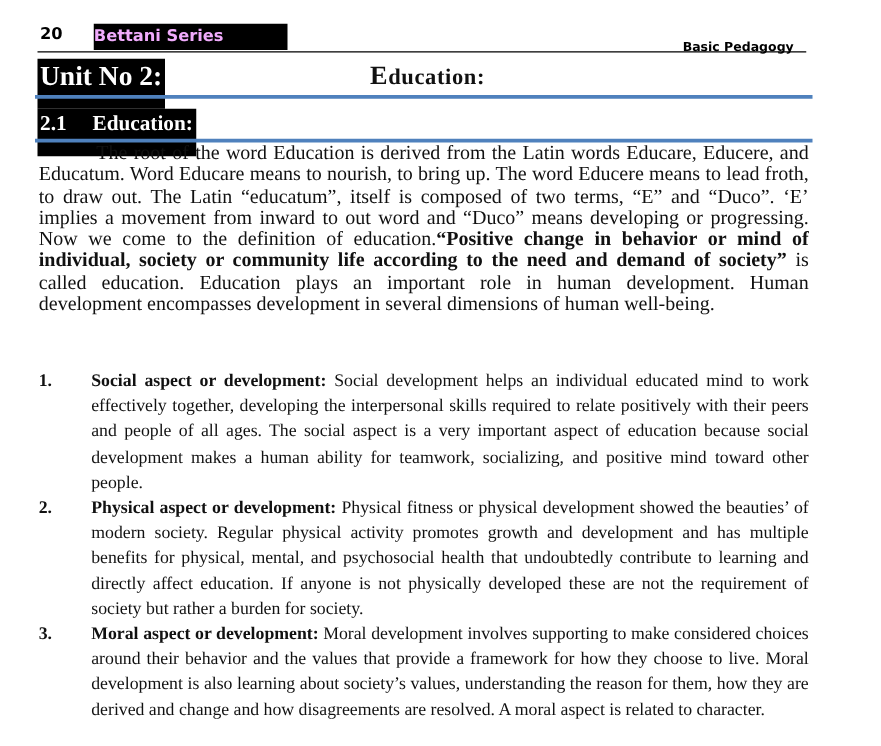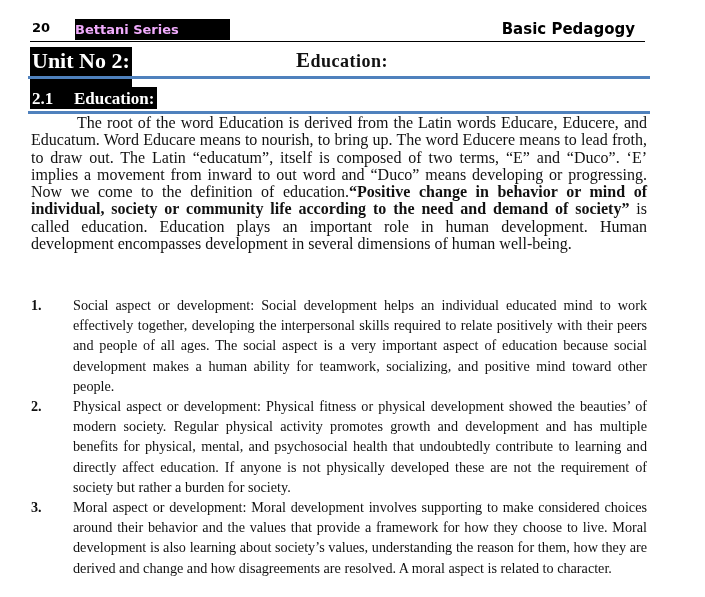--- a/index.html
+++ b/index.html
@@ -1,40 +1,40 @@
 <!DOCTYPE html>
 <html><head>
   <meta charset="utf-8">
   <style>
     html, body { margin: 0; padding: 0; background: #ffffff; }
     body { width: 705px; height: 597px; position: relative; overflow: hidden; font-family: "Liberation Serif", serif; color: #111; }
 
     .header { position: absolute; left: 30px; top: 19px; width: 615px; height: 22px; border-bottom: 1.5px solid #000; }
     .page-num { position: absolute; left: 2px; top: 1px; font-family: "DejaVu Sans", sans-serif; font-weight: bold; font-size: 13px; color: #000; }
     .series { position: absolute; left: 45px; top: 0; width: 155px; height: 21px; background: #000; color: #f0abfc; font-family: "DejaVu Sans", sans-serif; font-weight: bold; font-size: 13px; line-height: 21px; }
-    .book-title { position: absolute; right: 10px; top: 1px; font-family: "DejaVu Sans", sans-serif; font-weight: bold; font-size: 15px; color: #000; }
+    .book-title { position: absolute; right: 10px; top: 14px; font-family: "DejaVu Sans", sans-serif; font-weight: bold; font-size: 10px; color: #000; }
 
     .unit-label { position: absolute; left: 30px; top: 47px; height: 40px; padding: 0 2px; background: #000; color: #fff; font-weight: bold; font-size: 22px; line-height: 28px; }
     .unit-title { position: absolute; left: 296px; top: 48px; font-weight: bold; font-size: 18px; letter-spacing: 0.5px; color: #111; }
     .unit-title .cap { font-size: 21px; }
     .rule { position: absolute; left: 28px; width: 622px; height: 3px; background: #4f81bd; }
     .rule1 { top: 76px; }
     .rule2 { top: 111px; }
 
-    .section-label { position: absolute; left: 30px; top: 87px; height: 22px; background: #000; color: #fff; font-weight: bold; font-size: 17px; line-height: 23px; padding: 0 3px 0 2px; white-space: pre; }
+    .section-label { position: absolute; left: 30px; top: 87px; height: 22px; background: #000; color: #fff; font-weight: bold; font-size: 17px; line-height: 23px; padding: 0 3px 16px 2px; white-space: pre; }
     .section-label .num { display: inline-block; width: 42px; }
 
     .body-text { position: absolute; left: 31px; top: 114px; width: 616px; font-size: 16px; line-height: 17.3px; text-align: justify; }
     .body-text p { margin: 0; }
     .indent { text-indent: 46px; }
     .p2 { line-height: 18.5px; }
     .list { position: absolute; left: 31px; top: 295px; width: 616px; font-size: 14.2px; }
     .item { position: relative; padding-left: 42px; line-height: 20.2px; text-align: justify; margin-bottom: 0px; }
     .item .num { position: absolute; left: 0; top: 0; font-weight: bold; }
-    .item b { font-weight: normal; }
+    .item b { font-weight: bold; }
   </style>
 </head>
 <body>
 
 <div class="header">
   <span class="page-num">20</span>
   <span class="series">Bettani Series</span>
   <span class="book-title">Basic Pedagogy</span>
 </div>
 

